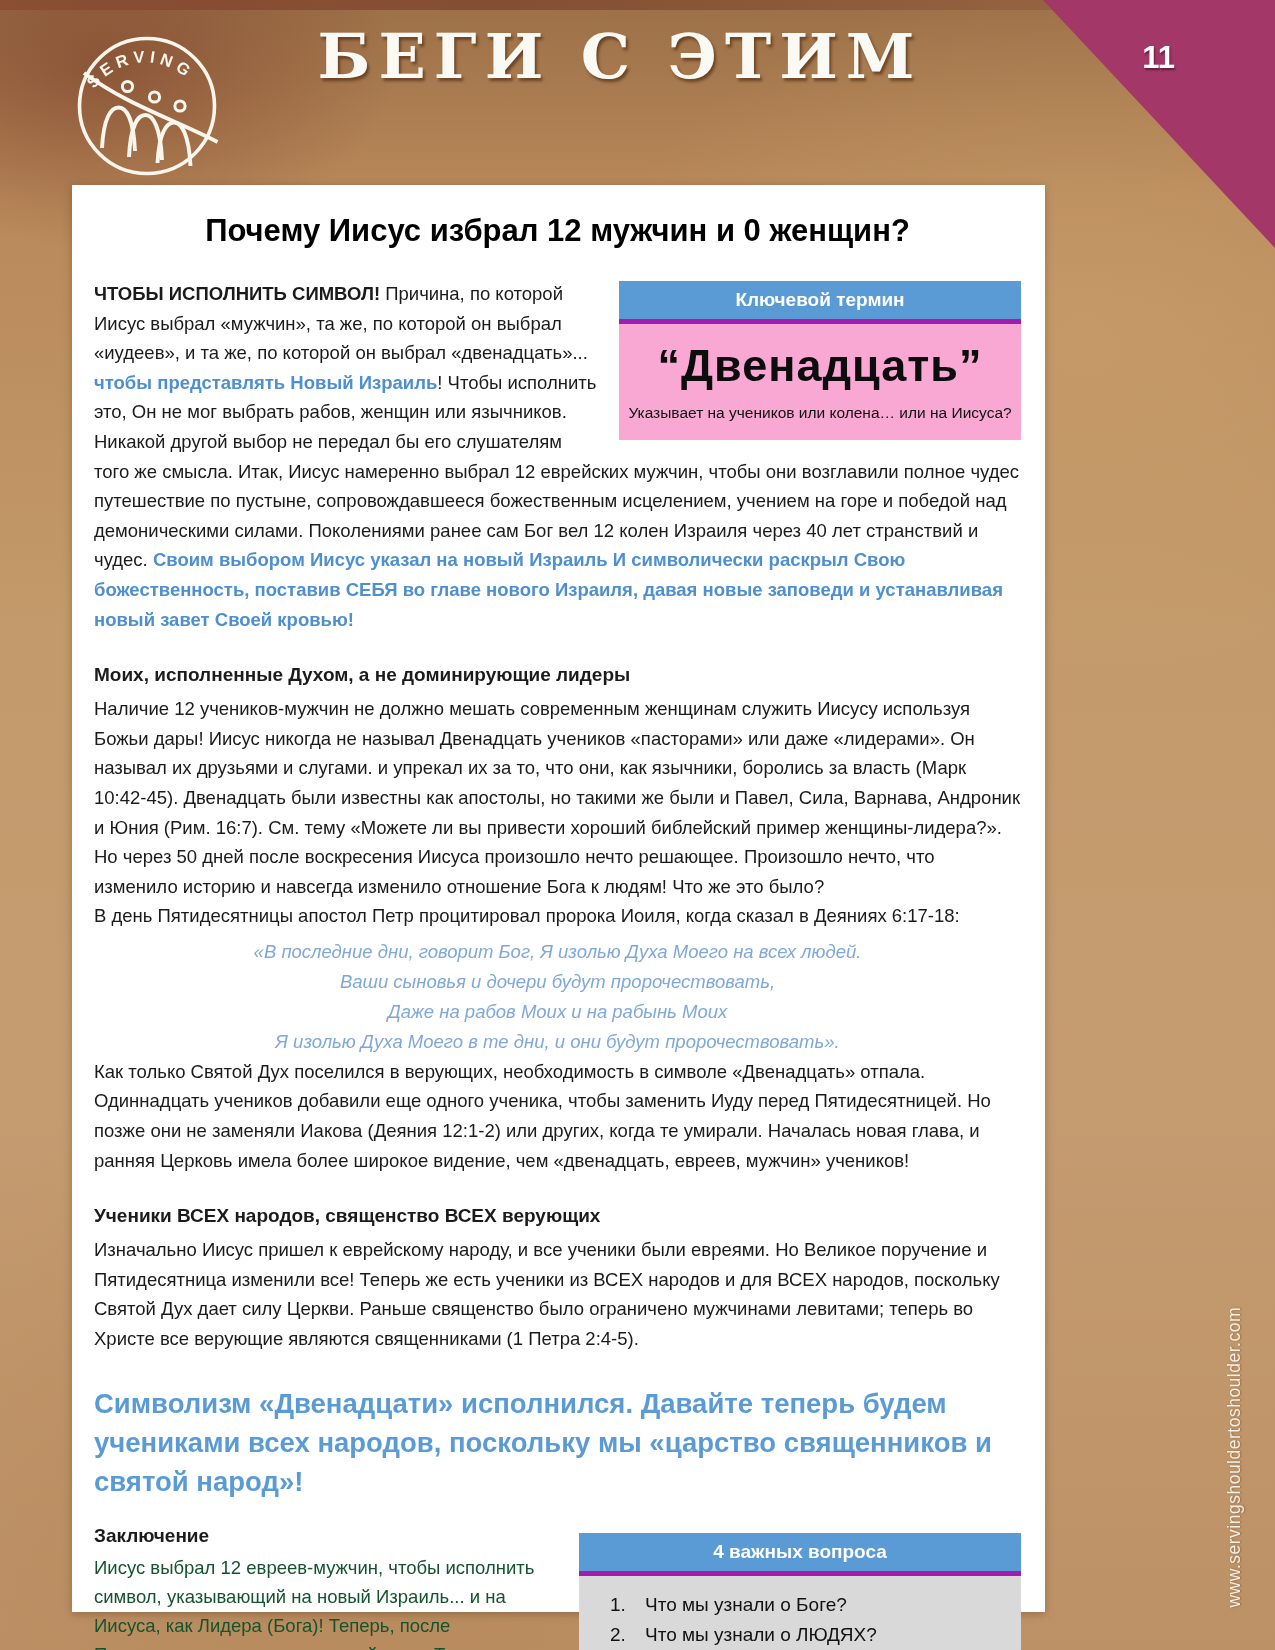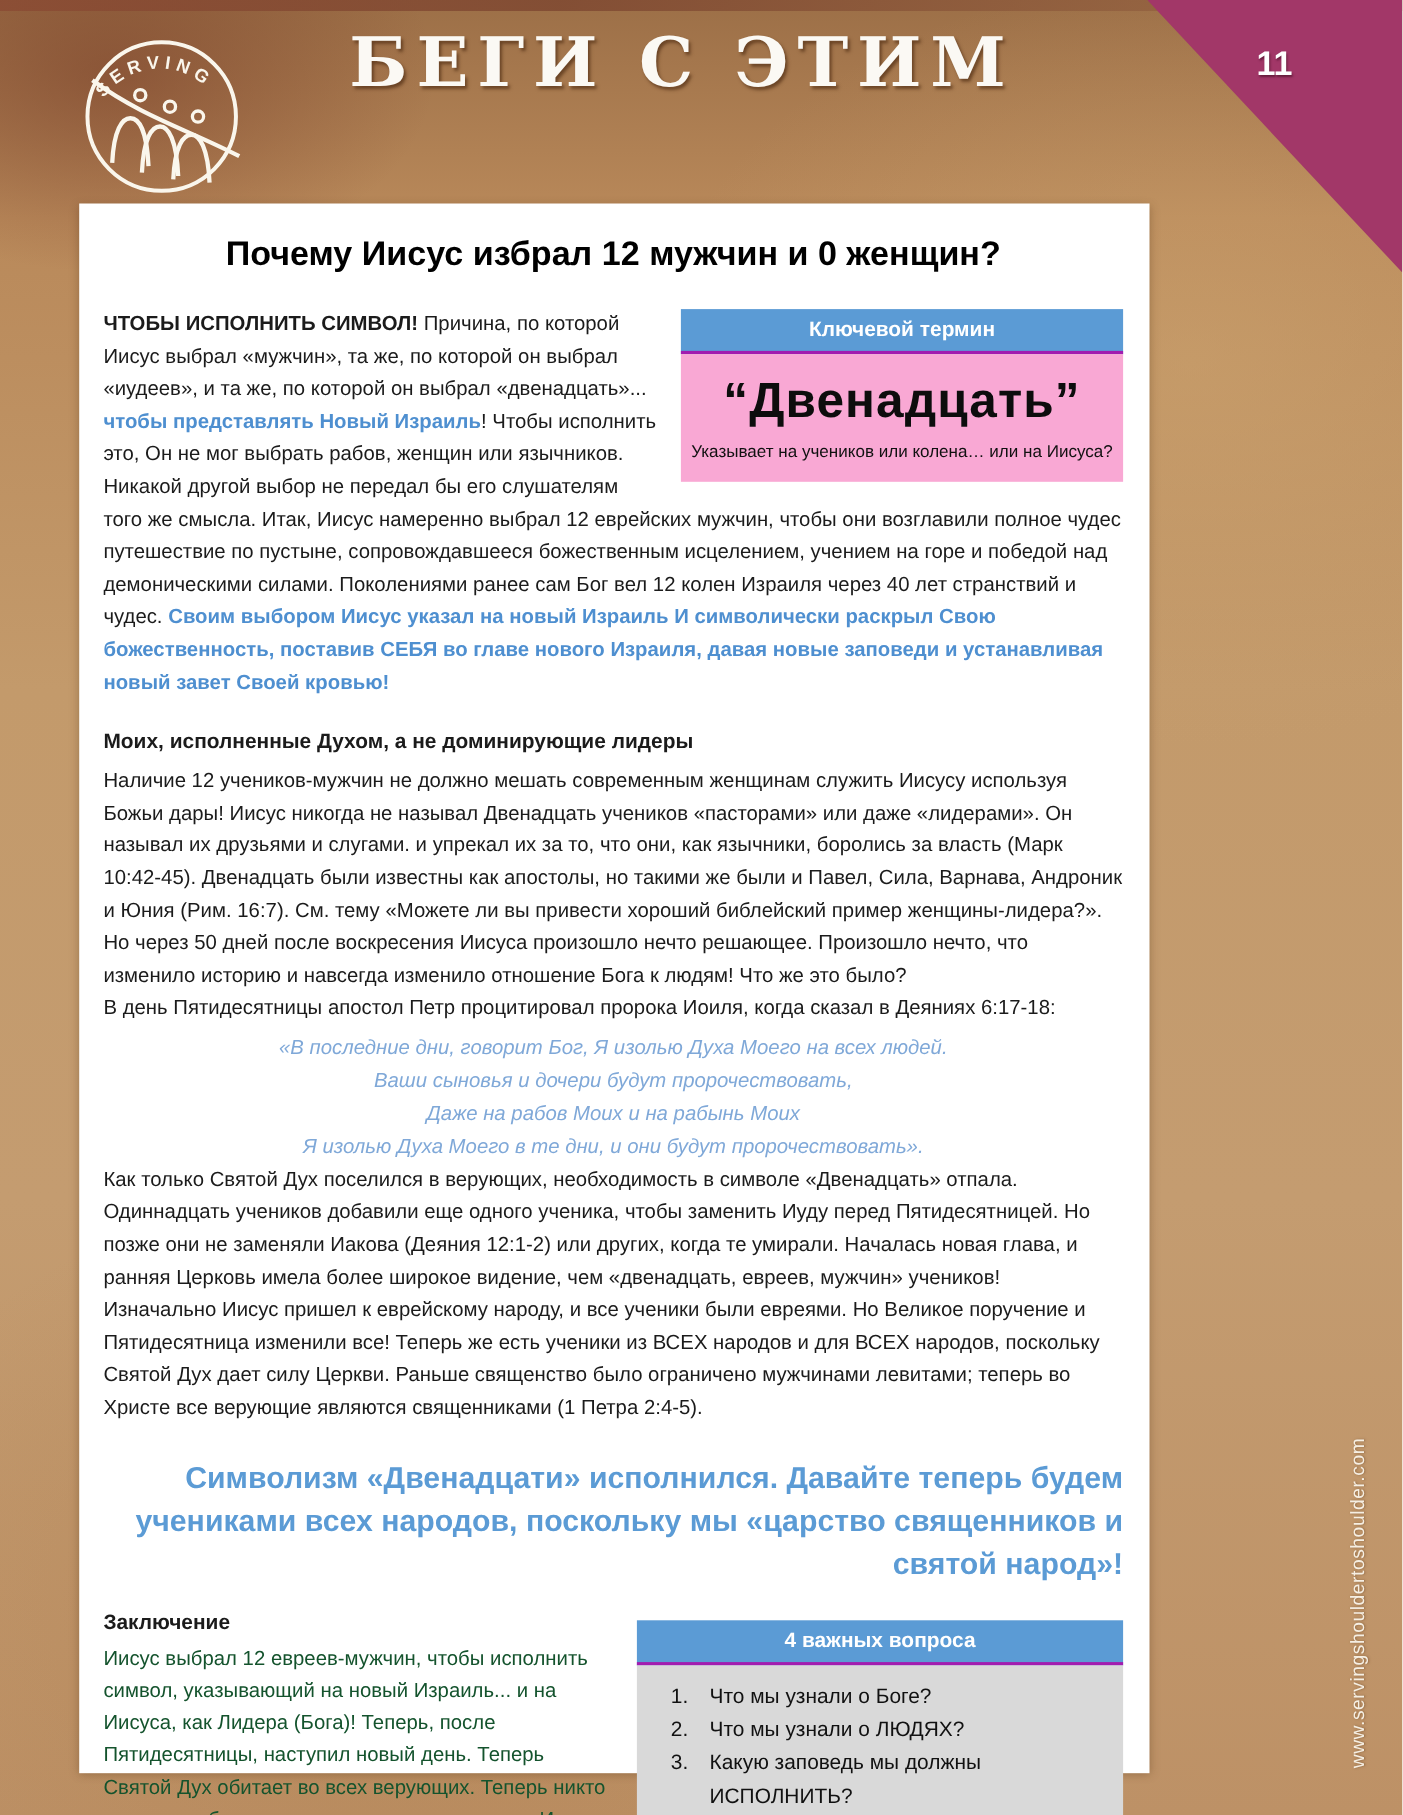--- a/index.html
+++ b/index.html
@@ -26,28 +26,28 @@
   .sheet{position:absolute;left:72px;top:185px;width:973px;height:1427px;background:#fff;
     box-sizing:border-box;padding:16px 24px 0 22px;color:#1b1b1b;
     box-shadow:0 2px 8px rgba(80,50,20,.35);}
   .article-title{text-align:center;font-size:31px;font-weight:bold;margin:12px 0 30px;color:#000;}
   .para{font-size:18.5px;line-height:1.6;text-align:left;}
   .run-bold{font-weight:bold;}
   .run-blue-bold{font-weight:bold;color:#4e8fd0;}
   
   .keybox{float:right;width:402px;margin:2px 0 14px 20px;}
   .keybox-header,.qbox-header{background:#5b9bd5;color:#fff;font-weight:bold;font-size:19px;
-    text-align:center;padding:8px 4px;border-bottom:3px solid #a21caf;}
+    text-align:center;padding:8px 4px;border-bottom:5px solid #a21caf;}
   .keybox-body{background:#f9a8d4;text-align:center;padding:16px 8px 18px;}
   .keybox-term{font-size:45px;font-weight:bold;color:#0d0d0d;letter-spacing:1px;}
   .keybox-sub{font-size:15.5px;margin-top:12px;color:#111;}
   .section-heading{font-weight:bold;font-size:19px;margin:30px 0 8px;}
   .quote-block{margin:6px 40px 0;}
   .quote-line{text-align:center;color:#7fa8d8;font-style:italic;font-size:18.5px;line-height:1.62;}
-  .statement{color:#5b9bd5;font-weight:bold;font-size:27.5px;line-height:1.42;margin:30px 0 22px;text-align:right;}
+  .statement{color:#5b9bd5;font-weight:bold;font-size:27.5px;line-height:1.42;margin:30px 0 22px;}
   
   .bottom{display:flex;gap:26px;align-items:flex-start;}
   .conclusion{flex:1;}
   .conclusion-heading{font-weight:bold;font-size:19px;margin:2px 0 6px;}
   .conclusion-body{color:#14532d;font-size:18.5px;line-height:1.58;}
   .qbox{width:442px;margin-top:10px;}
   .qbox-body{background:#d9d9d9;padding:14px 16px 18px 10px;}
   .qbox-body ol{margin:0;padding-left:42px;font-size:19px;line-height:1.6;color:#111;}
   .qbox-body li{padding-left:14px;}
   
@@ -104,20 +104,21 @@
 
     <div class="quote-block">
         <div class="quote-line">«В последние дни, говорит Бог, Я изолью Духа Моего на всех людей.</div>
         <div class="quote-line">Ваши сыновья и дочери будут пророчествовать,</div>
         <div class="quote-line">Даже на рабов Моих и на рабынь Моих</div>
         <div class="quote-line">Я изолью Духа Моего в те дни, и они будут пророчествовать».</div>
       </div>
 
     <div class="para">Как только Святой Дух поселился в верующих, необходимость в символе «Двенадцать» отпала. Одиннадцать учеников добавили еще одного ученика, чтобы заменить Иуду перед Пятидесятницей. Но позже они не заменяли Иакова (Деяния 12:1-2) или других, когда те умирали. Началась новая глава, и ранняя Церковь имела более широкое видение, чем «двенадцать, евреев, мужчин» учеников!</div>
 
+    <div class="section-heading">Ученики ВСЕХ народов, священство ВСЕХ верующих</div>
     <div class="para">Изначально Иисус пришел к еврейскому народу, и все ученики были евреями. Но Великое поручение и Пятидесятница изменили все! Теперь же есть ученики из ВСЕХ народов и для ВСЕХ народов, поскольку Святой Дух дает силу Церкви. Раньше священство было ограничено мужчинами левитами; теперь во Христе все верующие являются священниками (1 Петра 2:4-5).</div>
 
     <div class="statement">Символизм «Двенадцати» исполнился. Давайте теперь будем учениками всех народов, поскольку мы «царство священников и святой народ»!</div>
 
     <div class="bottom">
       <div class="conclusion">
         <div class="conclusion-heading">Заключение</div>
         <div class="conclusion-body">Иисус выбрал 12 евреев-мужчин, чтобы исполнить символ, указывающий на новый Израиль... и на Иисуса, как Лидера (Бога)! Теперь, после Пятидесятницы, наступил новый день. Теперь Святой Дух обитает во всех верующих. Теперь никто не должен быть лишен возможности служить Иисусу — будь то раб или свободный, иудей или язычник, мужчина или женщина.</div>
       </div>
       <div class="qbox">

